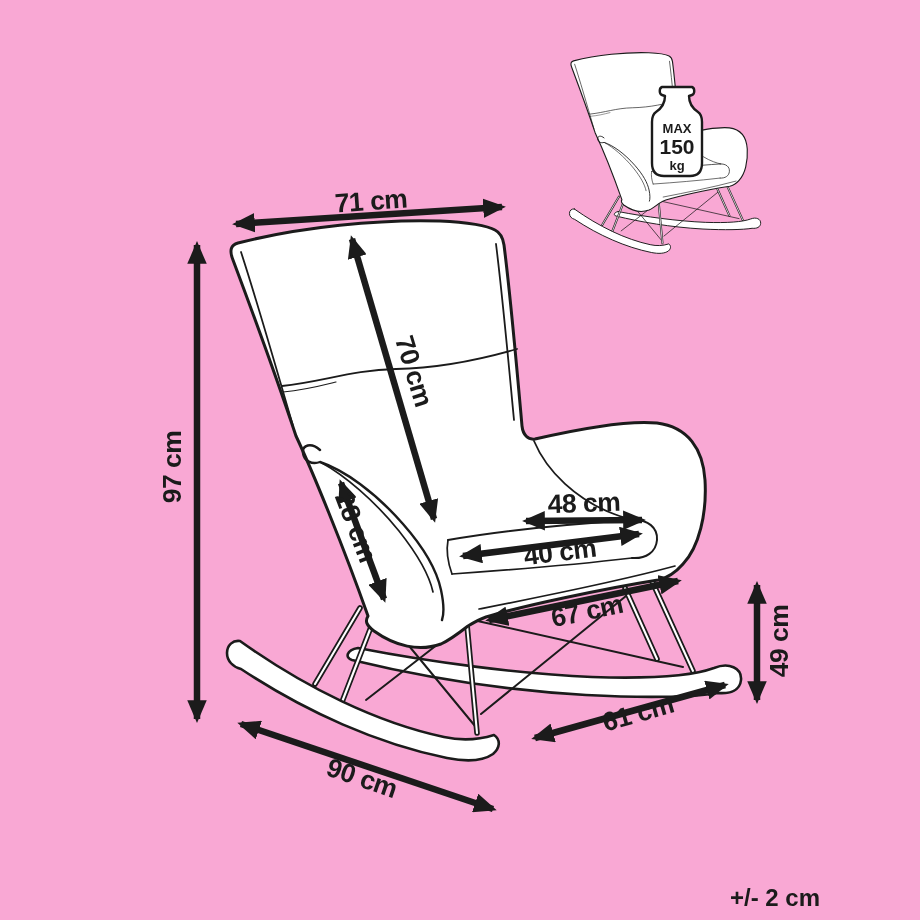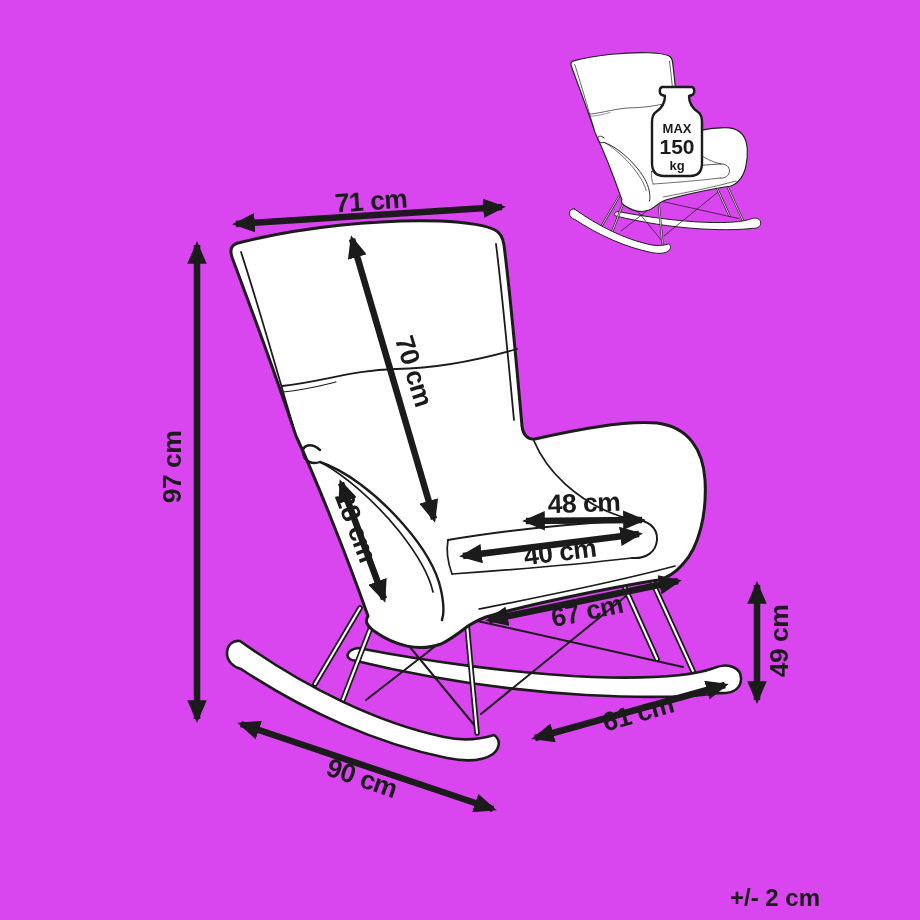--- a/index.html
+++ b/index.html
@@ -1,16 +1,16 @@
 <!DOCTYPE html>
 <html><head>
 <meta charset="utf-8">
 <style>
   html,body { margin:0; padding:0; background:#ffffff; }
-  .stage { width:920px; height:920px; position:relative; background:#d946ef; overflow:hidden; }
+  .stage { width:920px; height:920px; position:relative; background:#f9a8d4; overflow:hidden; }
   svg { display:block; }
   .dline { stroke:#1b1b1b; stroke-width:6.5; fill:none;
            marker-start:url(#ah); marker-end:url(#ah); }
   .dlabel { font-family:"Liberation Sans", sans-serif; font-weight:700; font-size:26.5px;
             fill:#1b1b1b; text-anchor:middle; letter-spacing:-0.5px; }
   .tol { font-family:"Liberation Sans", sans-serif; font-weight:700; font-size:24px;
          fill:#1b1b1b; text-anchor:middle; }
   .ol  { stroke:#1b1b1b; fill:none; stroke-linecap:round; stroke-linejoin:round; }
   .fillw { fill:#ffffff; }
   .legB { stroke:#1b1b1b; stroke-width:5.6; stroke-linecap:round; }

